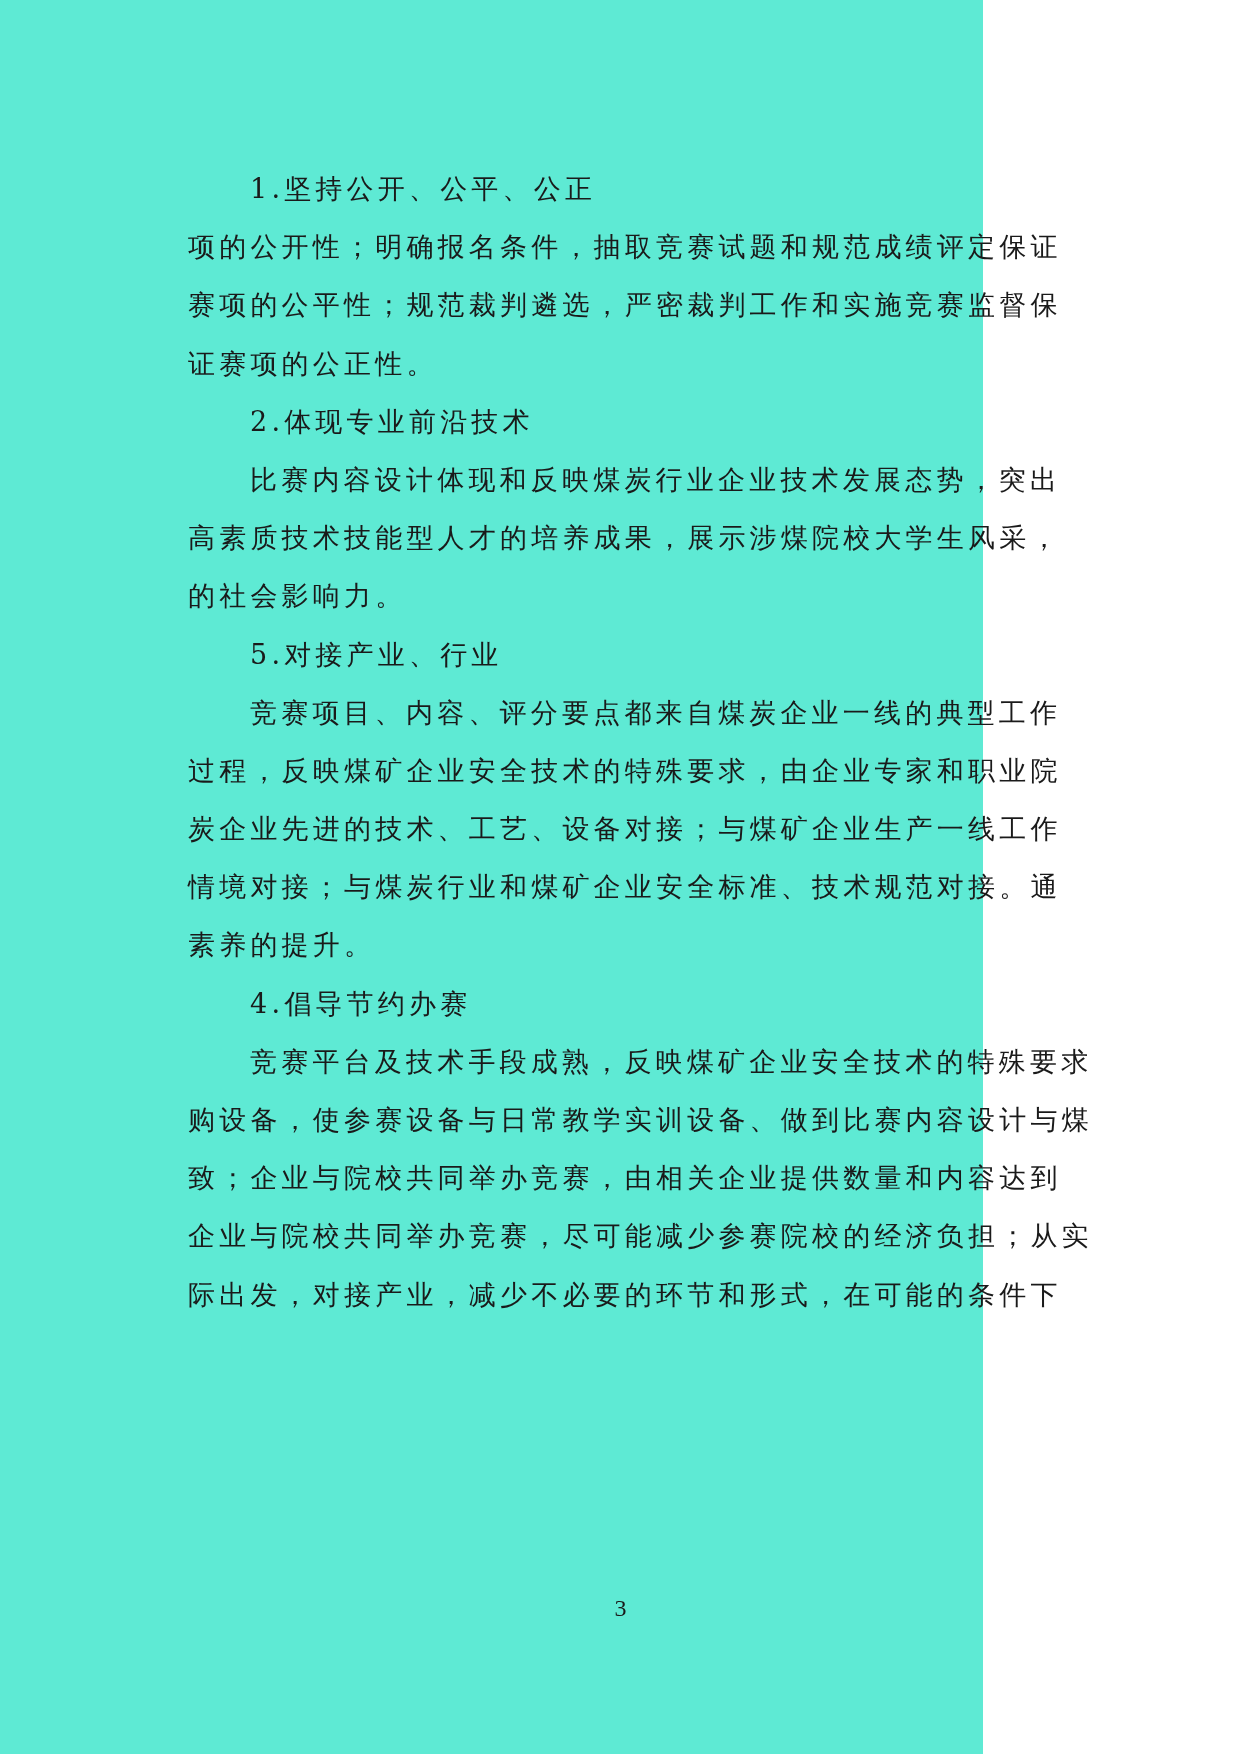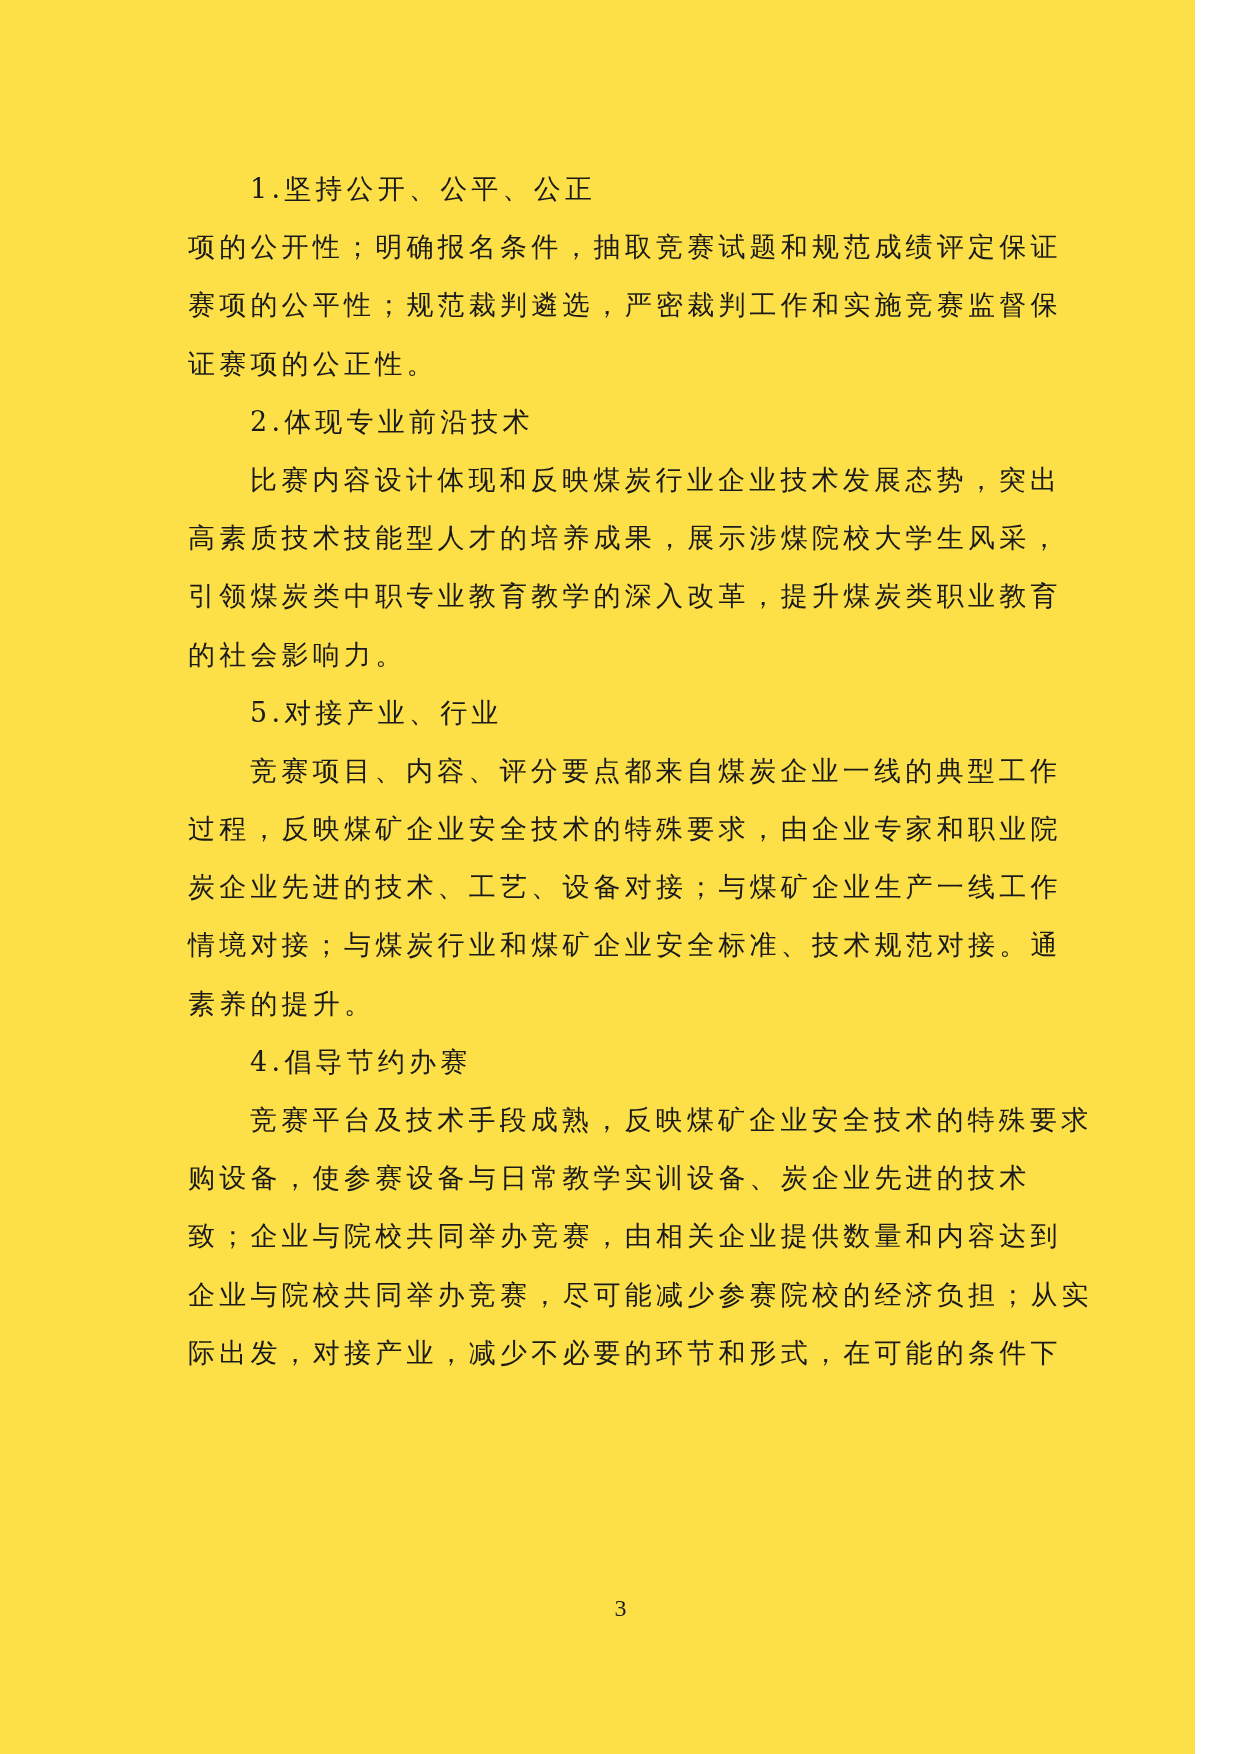--- a/index.html
+++ b/index.html
@@ -12,23 +12,23 @@
       height: 1754px;
       position: relative;
       overflow: hidden;
       font-family: "DejaVu Serif", "Liberation Serif", serif;
       color: #1a1a1a;
     }
     .page {
       position: absolute;
       left: 0;
       top: 0;
-      width: 1195px;
+      width: 983px;
       height: 1754px;
-      background: #fde047;
+      background: #5eead4;
     }
     .content {
       position: absolute;
       left: 188px;
       top: 160px;
       width: 866px;
     }
     .line {
       height: 58.2px;
       line-height: 58.2px;
@@ -56,33 +56,32 @@
   <div class="content">
 
     <div class="line indent">1.坚持公开、公平、公正</div>
     <div class="line">项的公开性；明确报名条件，抽取竞赛试题和规范成绩评定保证</div>
     <div class="line">赛项的公平性；规范裁判遴选，严密裁判工作和实施竞赛监督保</div>
     <div class="line">证赛项的公正性。</div>
 
     <div class="line indent">2.体现专业前沿技术</div>
     <div class="line indent">比赛内容设计体现和反映煤炭行业企业技术发展态势，突出</div>
     <div class="line">高素质技术技能型人才的培养成果，展示涉煤院校大学生风采，</div>
-    <div class="line">引领煤炭类中职专业教育教学的深入改革，提升煤炭类职业教育</div>
     <div class="line">的社会影响力。</div>
 
     <div class="line indent">5.对接产业、行业</div>
     <div class="line indent">竞赛项目、内容、评分要点都来自煤炭企业一线的典型工作</div>
     <div class="line">过程，反映煤矿企业安全技术的特殊要求，由企业专家和职业院</div>
     <div class="line">炭企业先进的技术、工艺、设备对接；与煤矿企业生产一线工作</div>
     <div class="line">情境对接；与煤炭行业和煤矿企业安全标准、技术规范对接。通</div>
     <div class="line">素养的提升。</div>
 
     <div class="line indent">4.倡导节约办赛</div>
     <div class="line indent">竞赛平台及技术手段成熟，反映煤矿企业安全技术的特殊要求</div>
-    <div class="line">购设备，使参赛设备与日常教学实训设备、炭企业先进的技术</div>
+    <div class="line">购设备，使参赛设备与日常教学实训设备、做到比赛内容设计与煤</div>
     <div class="line">致；企业与院校共同举办竞赛，由相关企业提供数量和内容达到</div>
     <div class="line">企业与院校共同举办竞赛，尽可能减少参赛院校的经济负担；从实</div>
     <div class="line">际出发，对接产业，减少不必要的环节和形式，在可能的条件下</div>
 
   </div>
 
   <div class="page-number">3</div>
 </div>
 
 </body></html>

